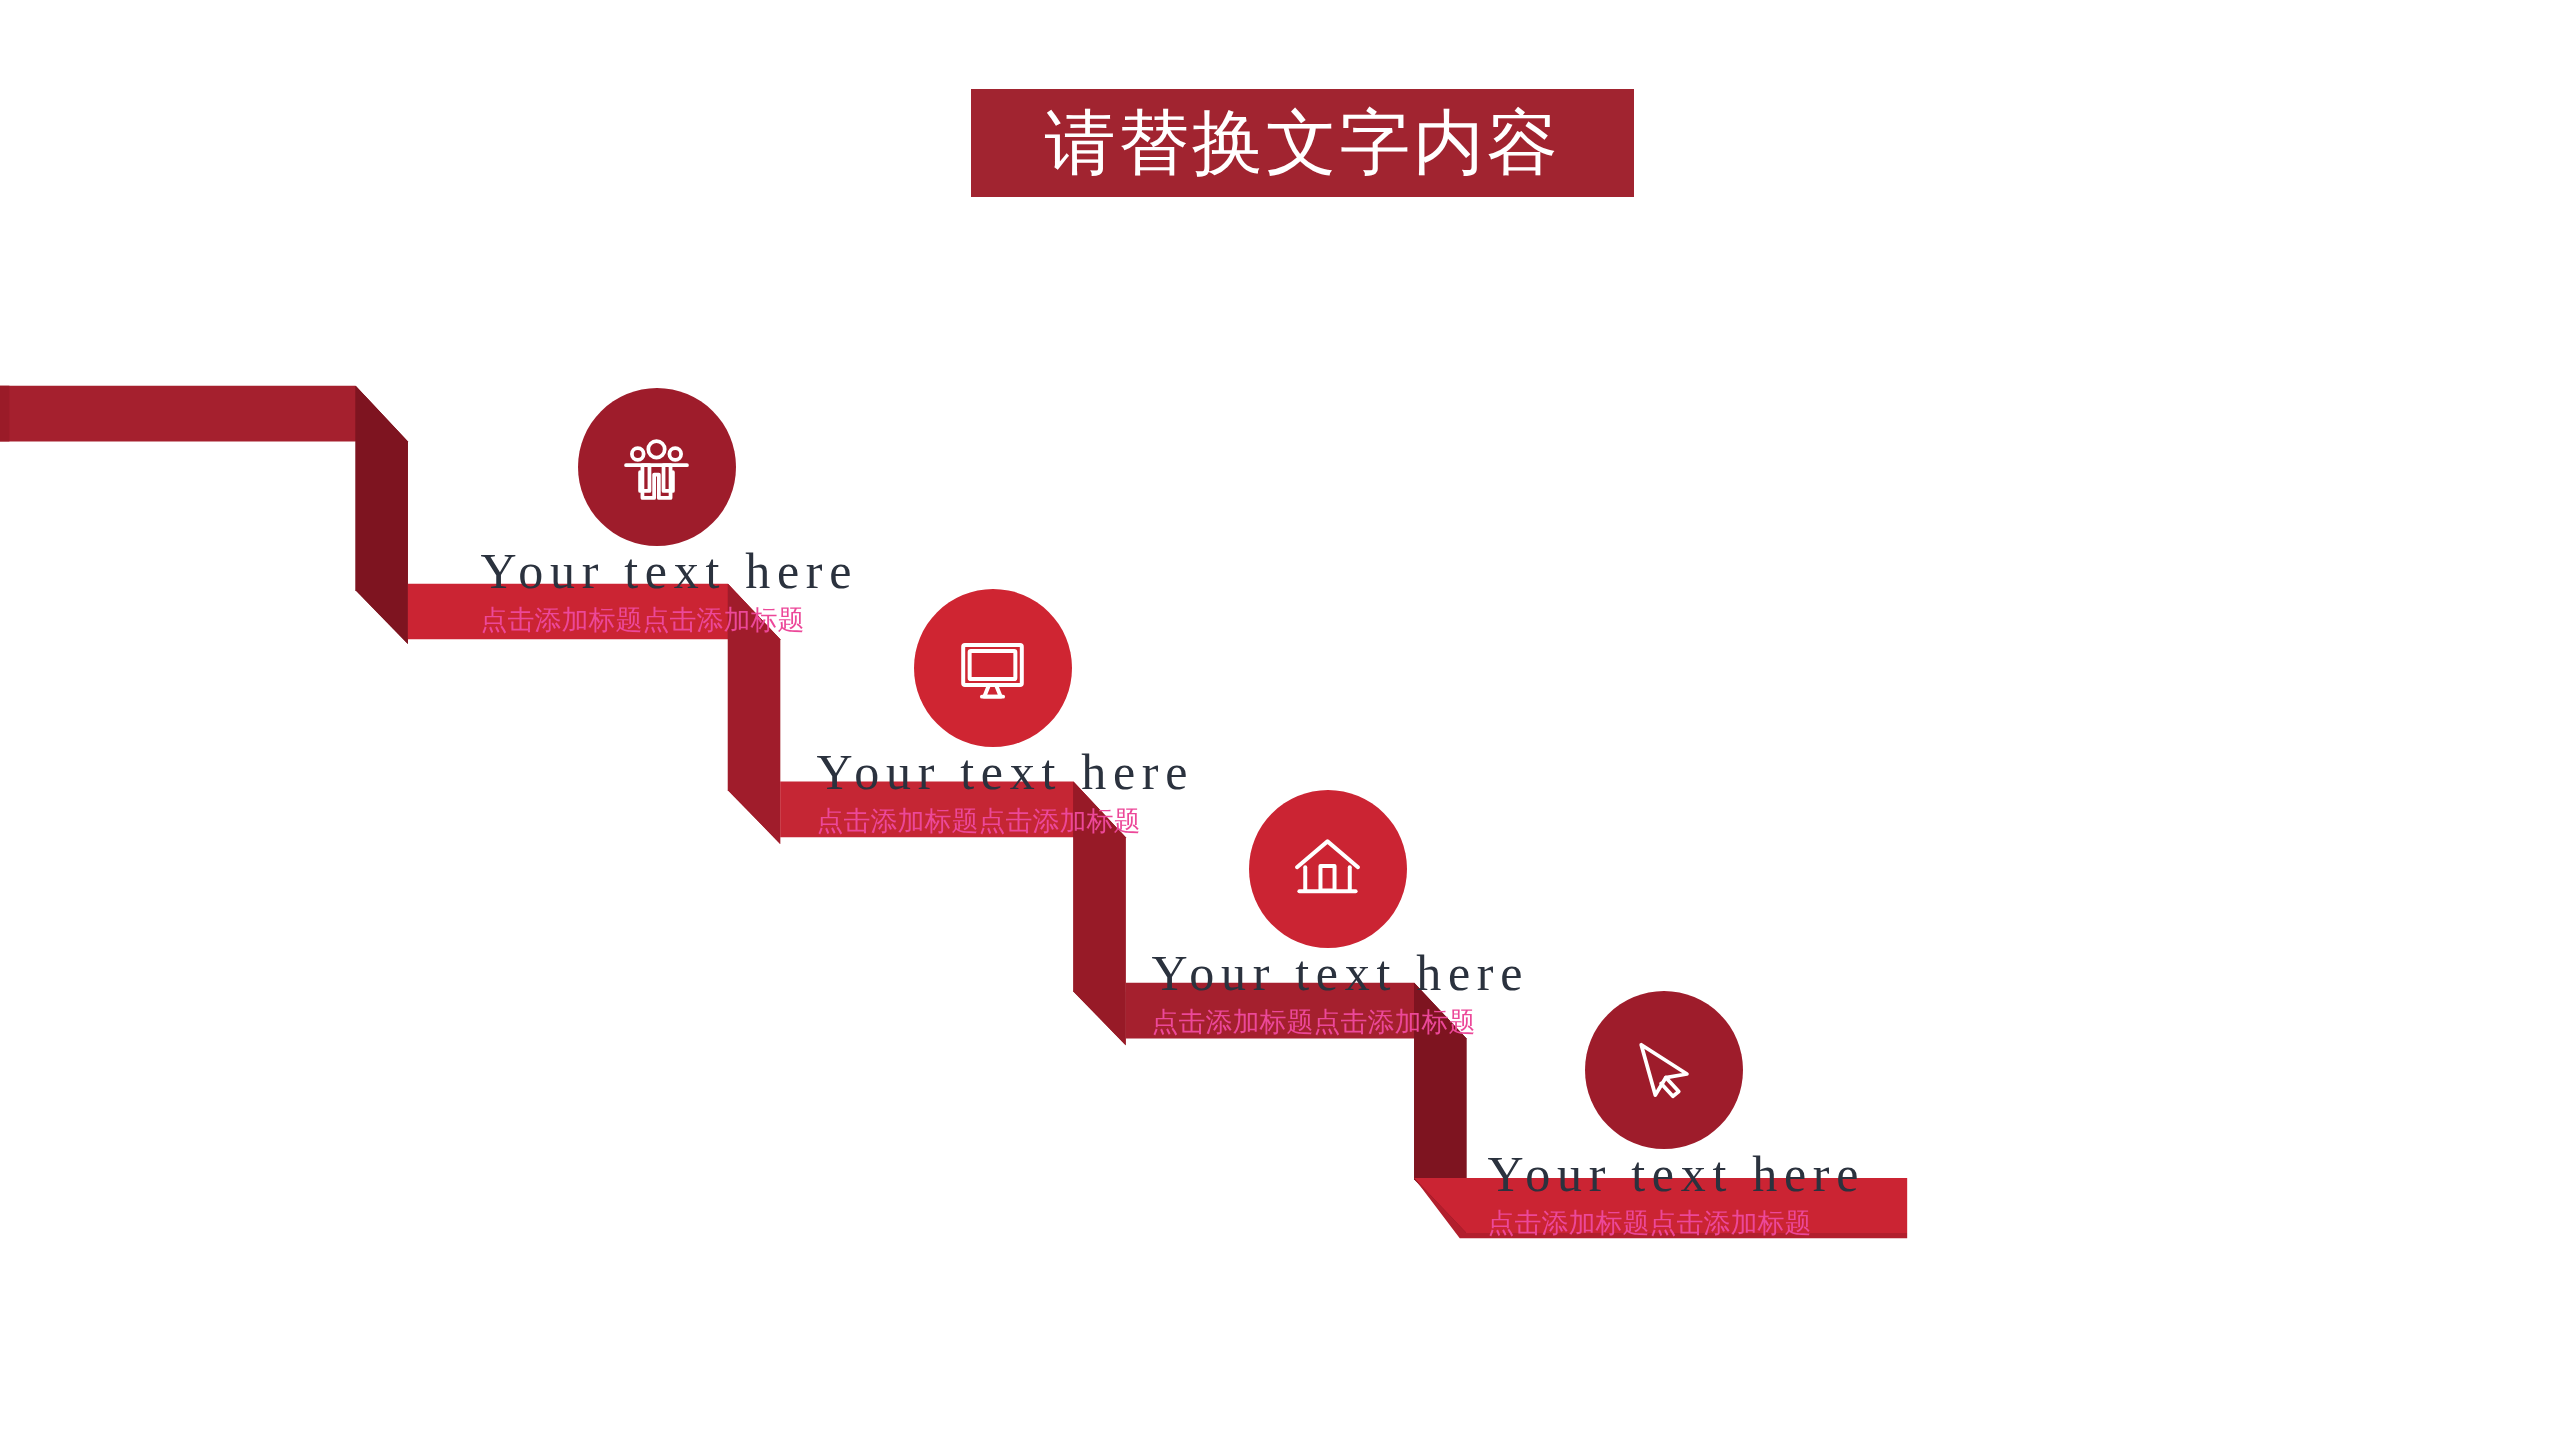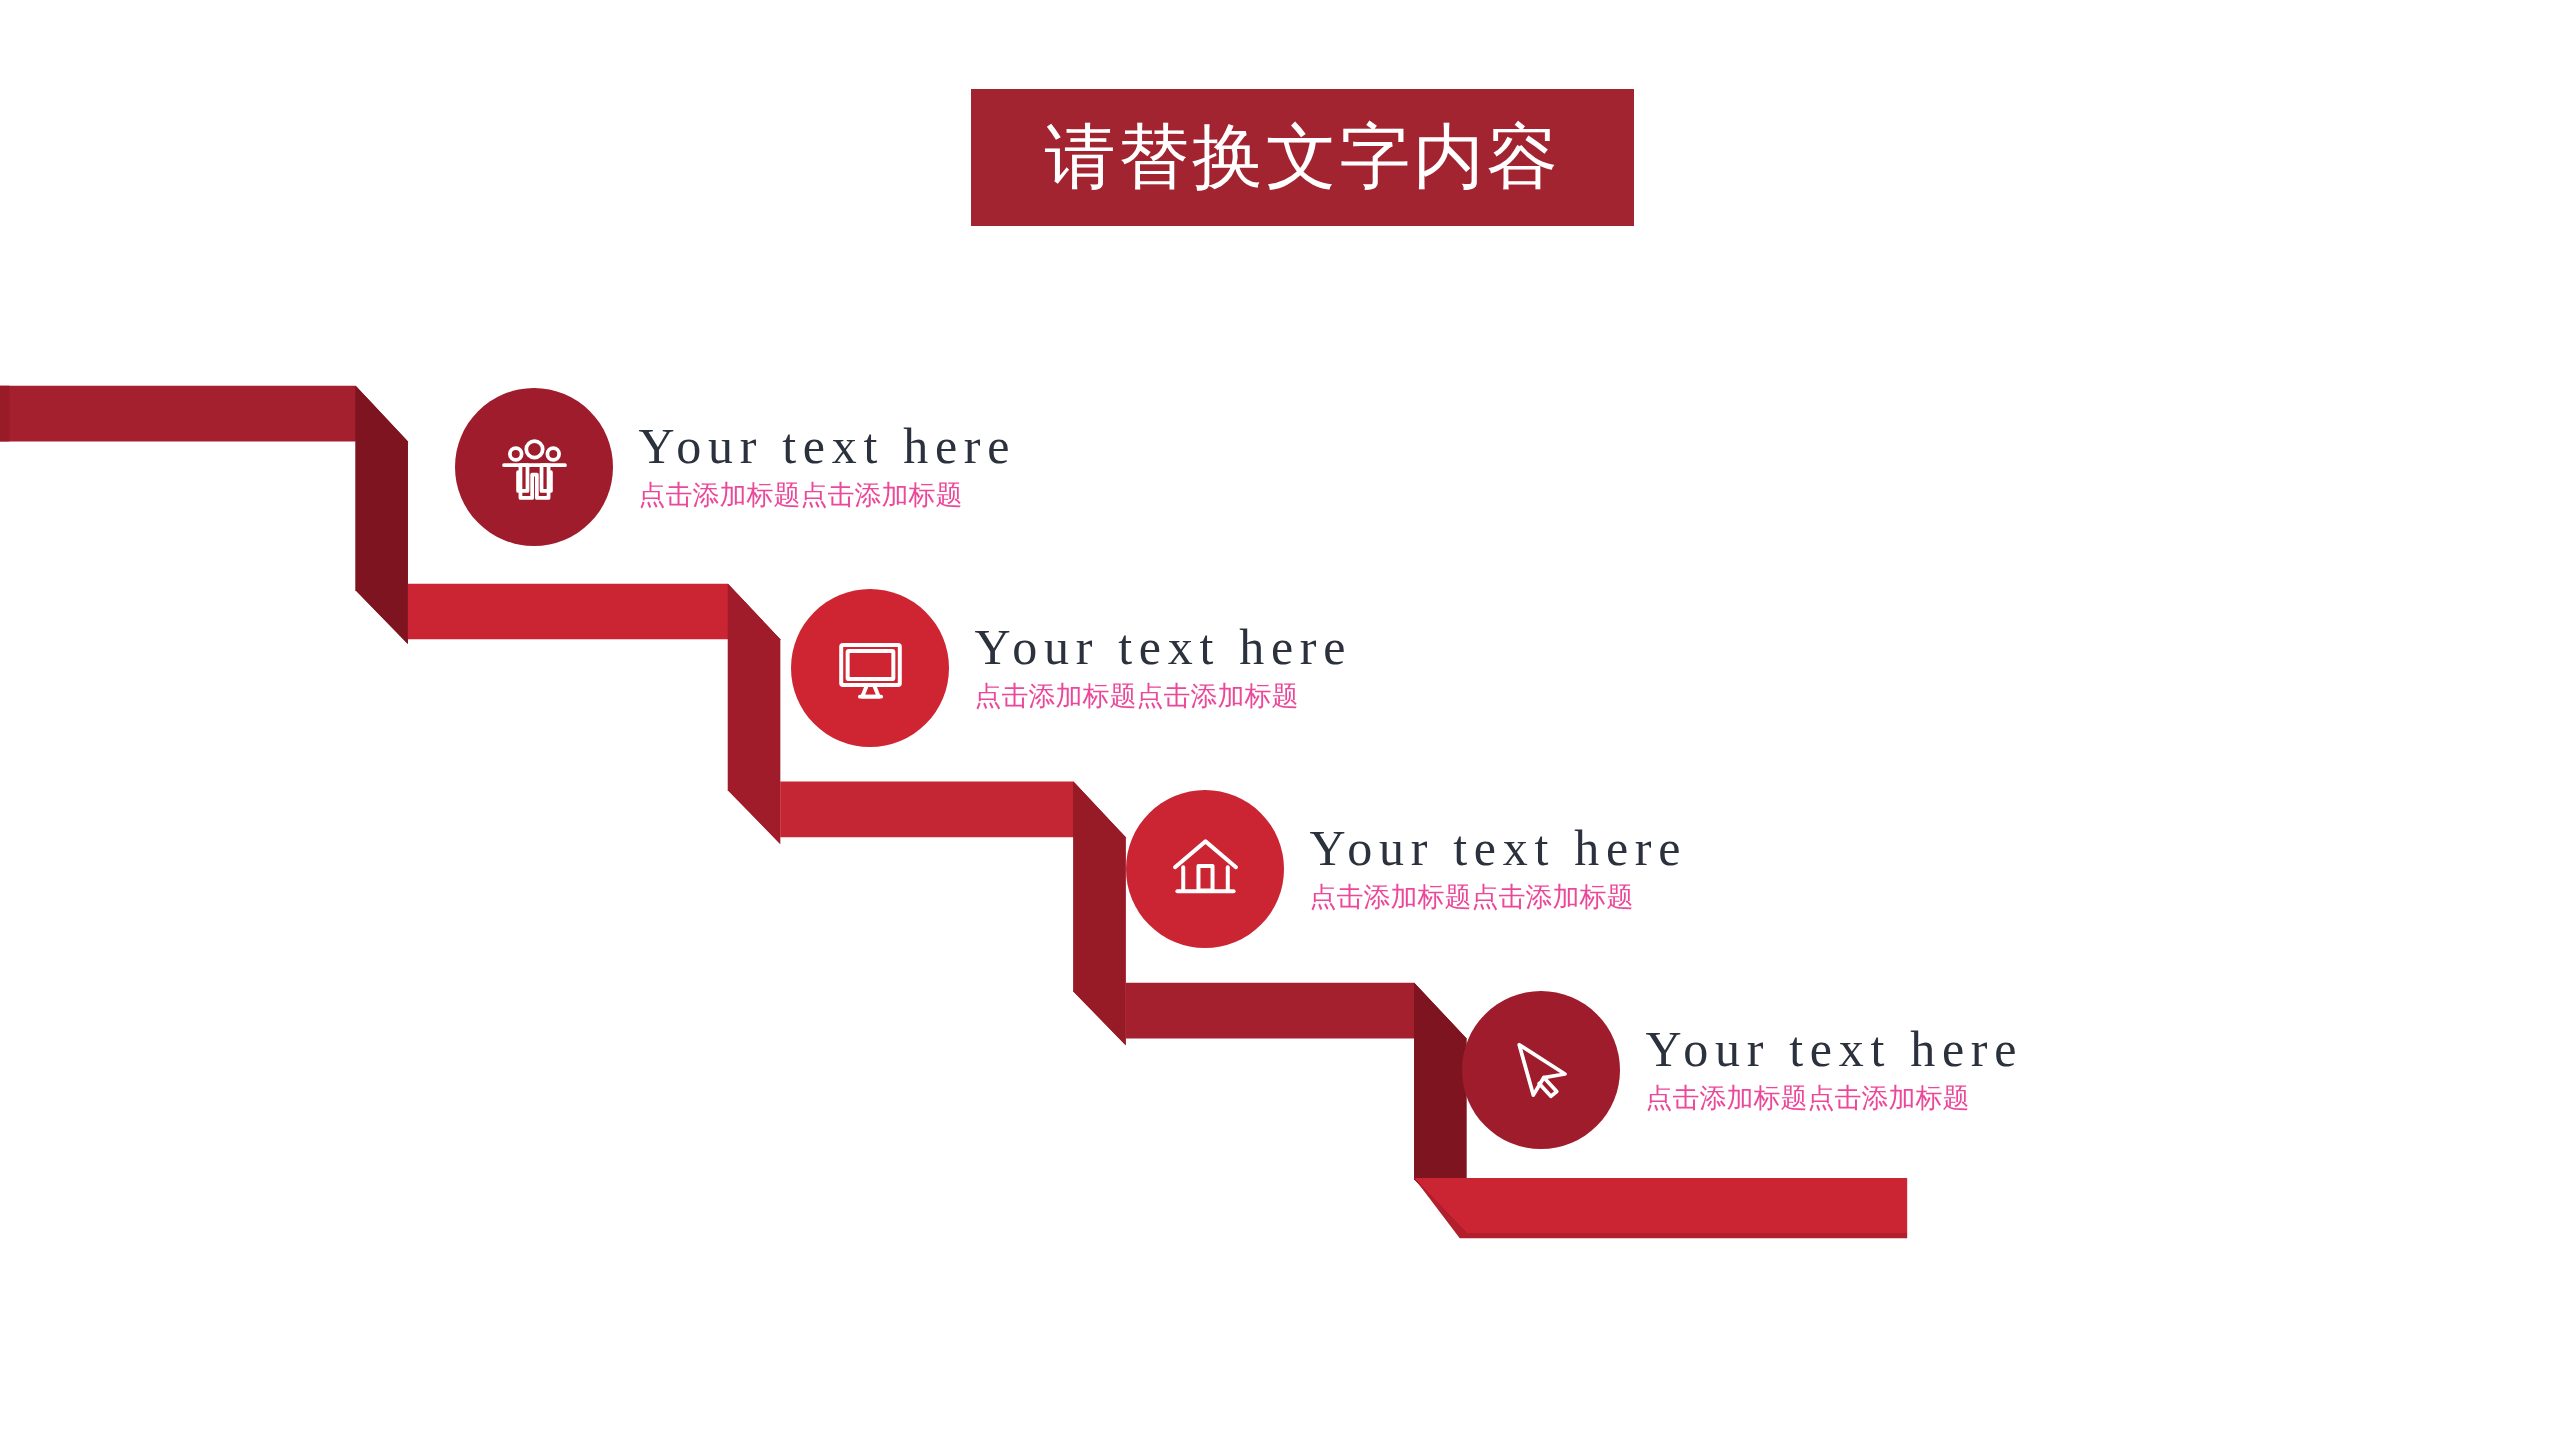--- a/index.html
+++ b/index.html
@@ -14,21 +14,21 @@
     overflow: hidden;
     font-family: "Liberation Serif", "DejaVu Serif", serif;
   }
 
   
   #title-banner {
     position: absolute;
     left: 971px;
     top: 89px;
     width: 663px;
-    height: 137px;
+    height: 108px;
     background: #A12430;
     display: flex;
     align-items: center;
     justify-content: center;
   }
   #title-text {
     color: #ffffff;
     font-family: "Liberation Serif", "DejaVu Serif", serif;
     font-size: 71px;
     line-height: 1;
@@ -45,20 +45,21 @@
     width: 2576px;
     height: 1449px;
     pointer-events: none;
   }
 
   
   .step-item {
     position: absolute;
     display: flex;
     align-items: center;
+    flex-direction: column;
   }
   .step-circle {
     width: 158px;
     height: 158px;
     border-radius: 50%;
     flex: 0 0 158px;
     display: flex;
     align-items: center;
     justify-content: center;
   }

